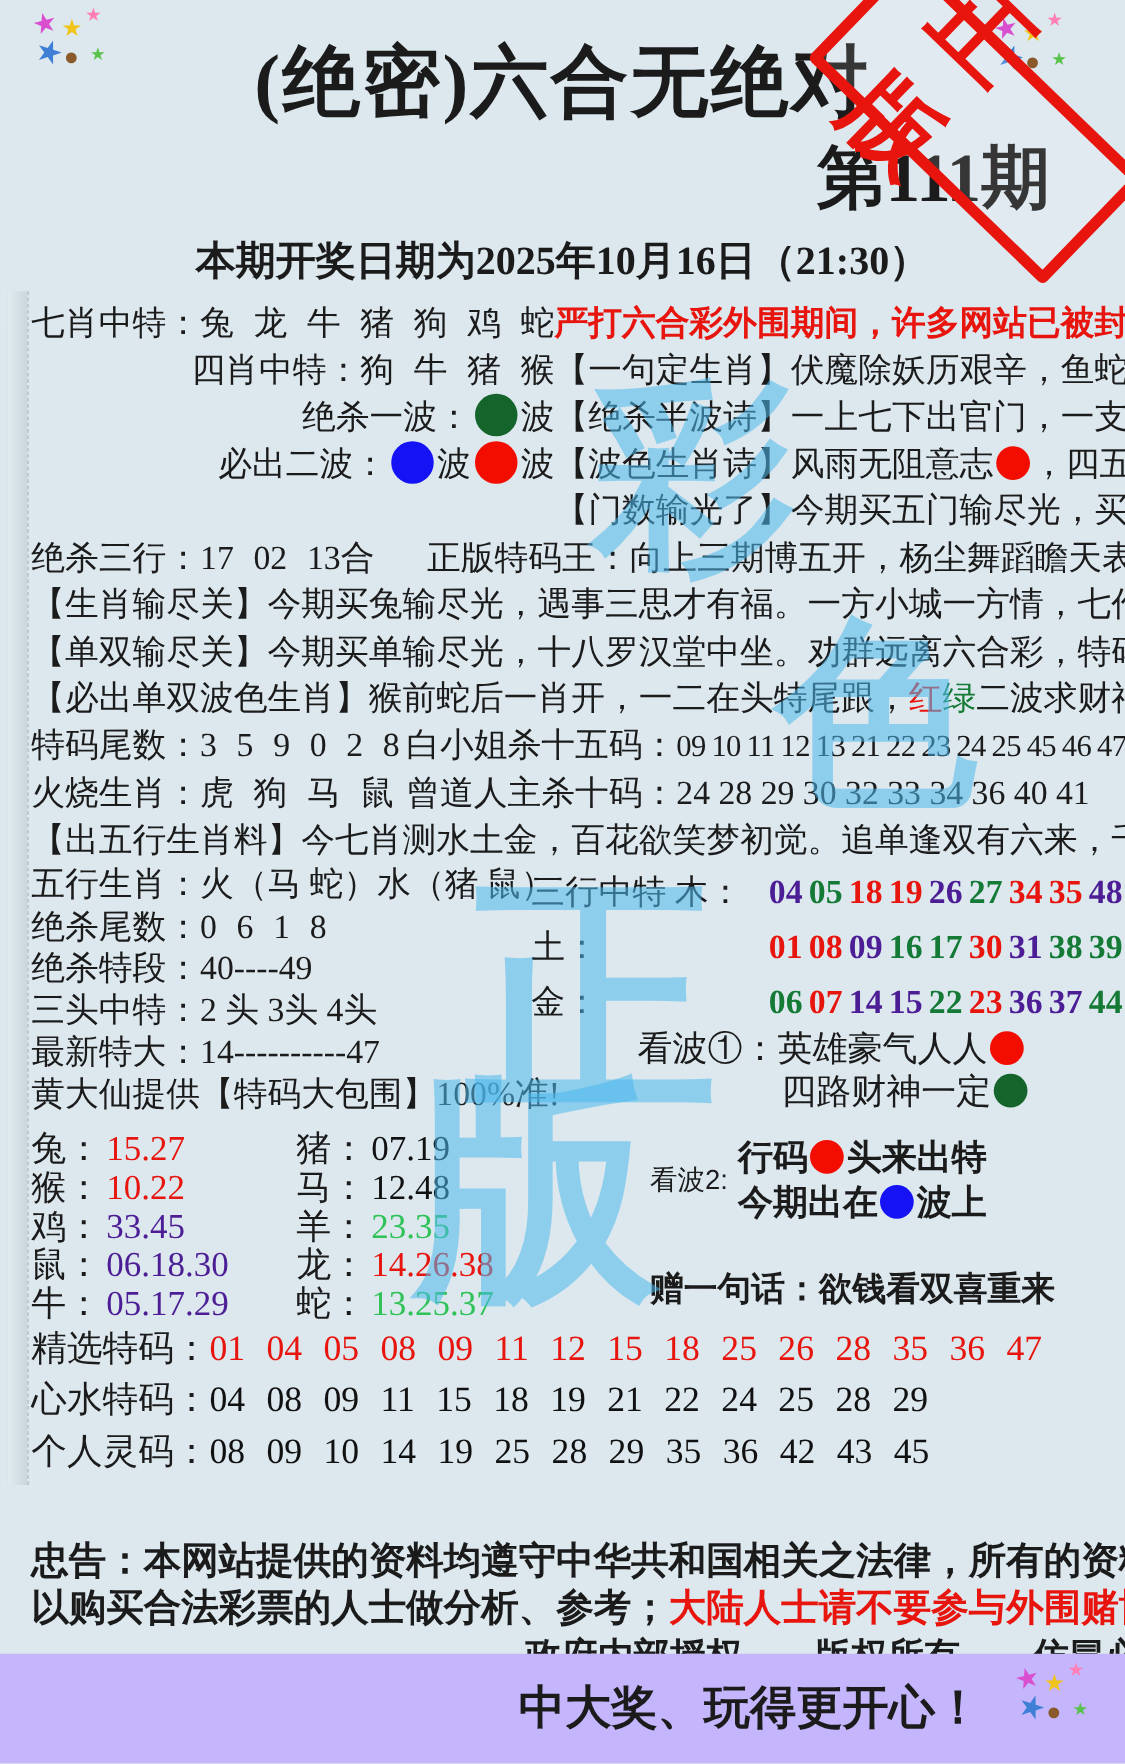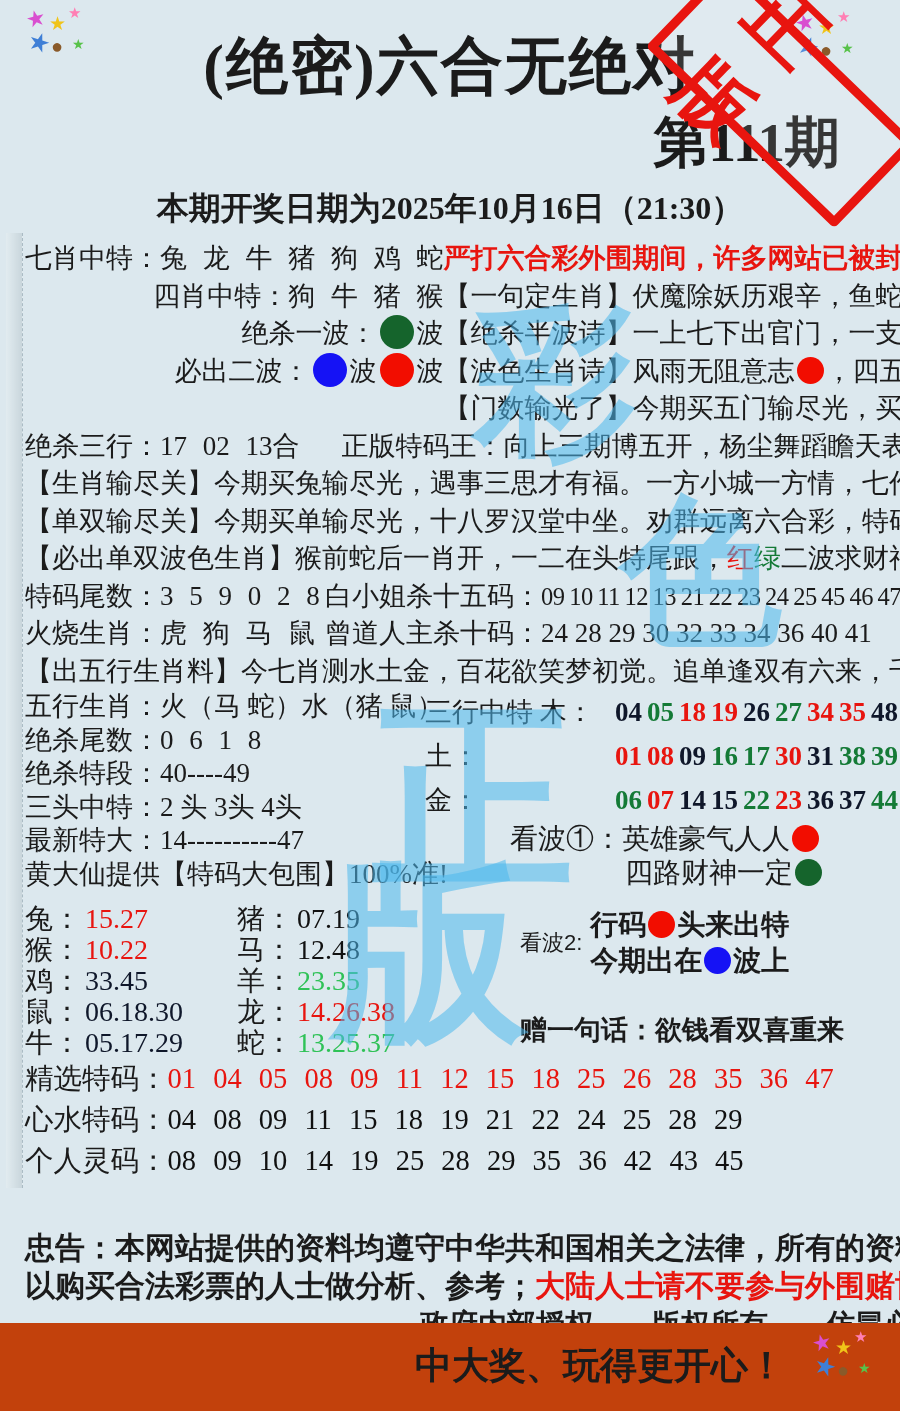--- a/index.html
+++ b/index.html
@@ -47,21 +47,21 @@
   .top-left{width:445px;text-align:right;}
   .top-right{flex:1;}
   .alert{color:#e8150f;font-weight:bold;font-size:27px;
          font-family:"Liberation Sans","DejaVu Sans",sans-serif;}
   .sp{word-spacing:9px;}
   .ball{display:inline-block;width:27px;height:27px;border-radius:50%;vertical-align:-4px;margin:0 2px;}
   .ball.lg{width:34px;height:34px;vertical-align:-7px;margin:0 3px;}
   [data-c="red"]{color:#e8150f;}
   [data-c="green"]{color:#147a36;}
   [data-c="green2"]{color:#2fc257;}
-  [data-c="blue"]{color:#0f172a;}
+  [data-c="blue"]{color:#4c1d95;}
   [data-c="black"]{color:#111;}
   .ball[data-c="red"]{background:#f20d00;}
   .ball[data-c="green"]{background:#15642c;}
   .ball[data-c="blue"]{background:#1512f5;}
 
   .half{display:inline-block;width:300px;}
   .tight{font-size:24.5px;letter-spacing:-.5px;word-spacing:-1px;}
 
   .mid{display:flex;}
   .mid-left{width:400px;}
@@ -83,21 +83,21 @@
 
   .tema .row{line-height:41px;font-size:28.5px;}
   .tema .nums{word-spacing:10px;}
 
   
   .warn{margin-top:48px;padding:0 25px;font-size:30px;line-height:38px;font-weight:bold;
         font-family:"Liberation Sans","DejaVu Sans",sans-serif;position:relative;z-index:2;white-space:nowrap;}
   .warn .red{color:#e8150f;}
   .warn .copyright{padding-left:395px;font-size:29px;}
 
-  .footer{position:absolute;left:0;right:0;bottom:0;height:88px;background:#c2410c;z-index:2;}
+  .footer{position:absolute;left:0;right:0;bottom:0;height:88px;background:#c4b5fd;z-index:2;}
   .slogan{position:absolute;left:415px;top:18px;font-size:37px;font-weight:bold;
           font-family:"Liberation Sans","DejaVu Sans",sans-serif;white-space:nowrap;}
 </style>
 </head>
 <body>
 
 <div class="page">
 
   <div class="edge"></div>
 

